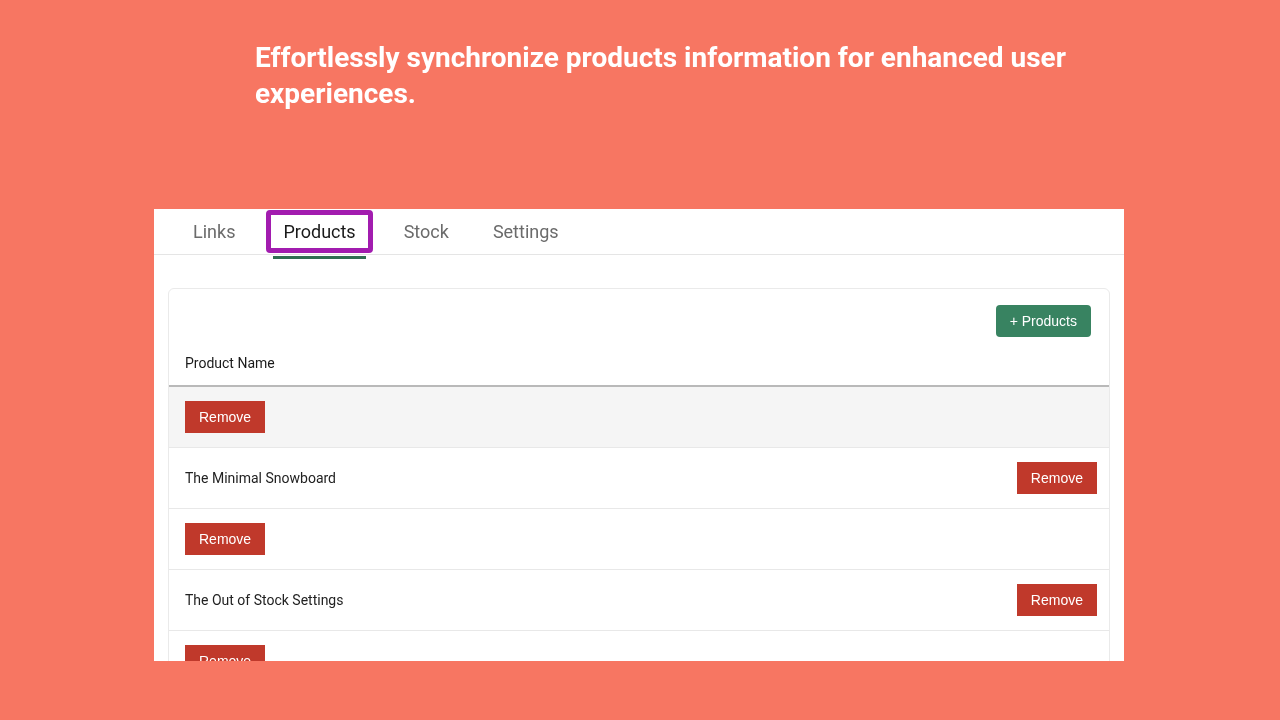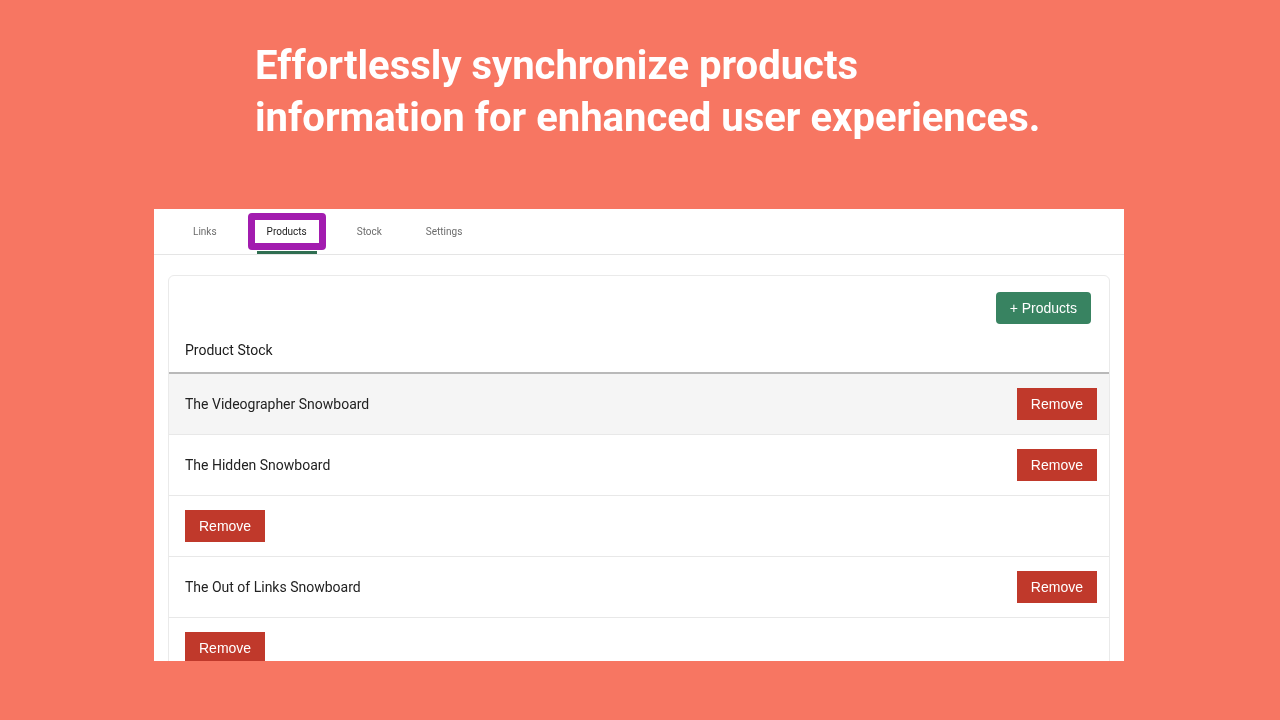--- a/index.html
+++ b/index.html
@@ -9,21 +9,21 @@
     font-family: -apple-system, BlinkMacSystemFont, "Segoe UI", Roboto, "Helvetica Neue", Arial, sans-serif;
     overflow: hidden;
     position: relative;
   }
   .headline {
     position: absolute;
     left: 255px;
     top: 40px;
     width: 820px;
     color: #ffffff;
-    font-size: 40px;
+    font-size: 28px;
     font-weight: 700;
     line-height: 1.3;
   }
   .panel {
     position: absolute;
     left: 154px;
     top: 209px;
     width: 970px;
     height: 452px;
     background: #ffffff;
@@ -31,44 +31,44 @@
   }
   .tabbar {
     display: flex;
     align-items: center;
     height: 46px;
     border-bottom: 1px solid #e5e5e5;
     padding-left: 26px;
     gap: 18px;
   }
   .tab {
-    font-size: 10px;
+    font-size: 18px;
     color: #6b6b6b;
     padding: 6px 12px;
     border: 1px solid transparent;
     border-radius: 4px;
     cursor: pointer;
     position: relative;
   }
   .tab.active {
     color: #1a1a1a;
-    border: 7px solid #a21caf;
+    border: 5px solid #a21caf;
     border-radius: 4px;
   }
   .tab.active::after {
     content: "";
     position: absolute;
     left: 2px;
     right: 2px;
     bottom: -11px;
     height: 3px;
     background: #2f6e51;
   }
   .card {
-    margin: 20px 14px 0 14px;
+    margin: 33px 14px 0 14px;
     border: 1px solid #eaeaea;
     border-radius: 6px;
     background: #fff;
     overflow: hidden;
   }
   .card-top {
     display: flex;
     justify-content: flex-end;
     padding: 16px 18px 10px 18px;
   }
@@ -121,34 +121,33 @@
     <div class="tab">Links</div>
     <div class="tab active">Products</div>
     <div class="tab">Stock</div>
     <div class="tab">Settings</div>
   </div>
 
   <div class="card">
     <div class="card-top">
       <button class="add-btn">+ Products</button>
     </div>
-    <div class="col-header">Product Stock</div>
+    <div class="col-header">Product Name</div>
 
     <div class="row highlight">
-      <span class="product-name">The Videographer Snowboard</span>
       <button class="remove-btn">Remove</button>
     </div>
     <div class="row">
-      <span class="product-name">The Hidden Snowboard</span>
+      <span class="product-name">The Minimal Snowboard</span>
       <button class="remove-btn">Remove</button>
     </div>
     <div class="row">
       <button class="remove-btn">Remove</button>
     </div>
     <div class="row">
-      <span class="product-name">The Out of Links Snowboard</span>
+      <span class="product-name">The Out of Stock Settings</span>
       <button class="remove-btn">Remove</button>
     </div>
     <div class="row">
       <button class="remove-btn">Remove</button>
     </div>
   </div>
 </div>
 
 </body></html>

